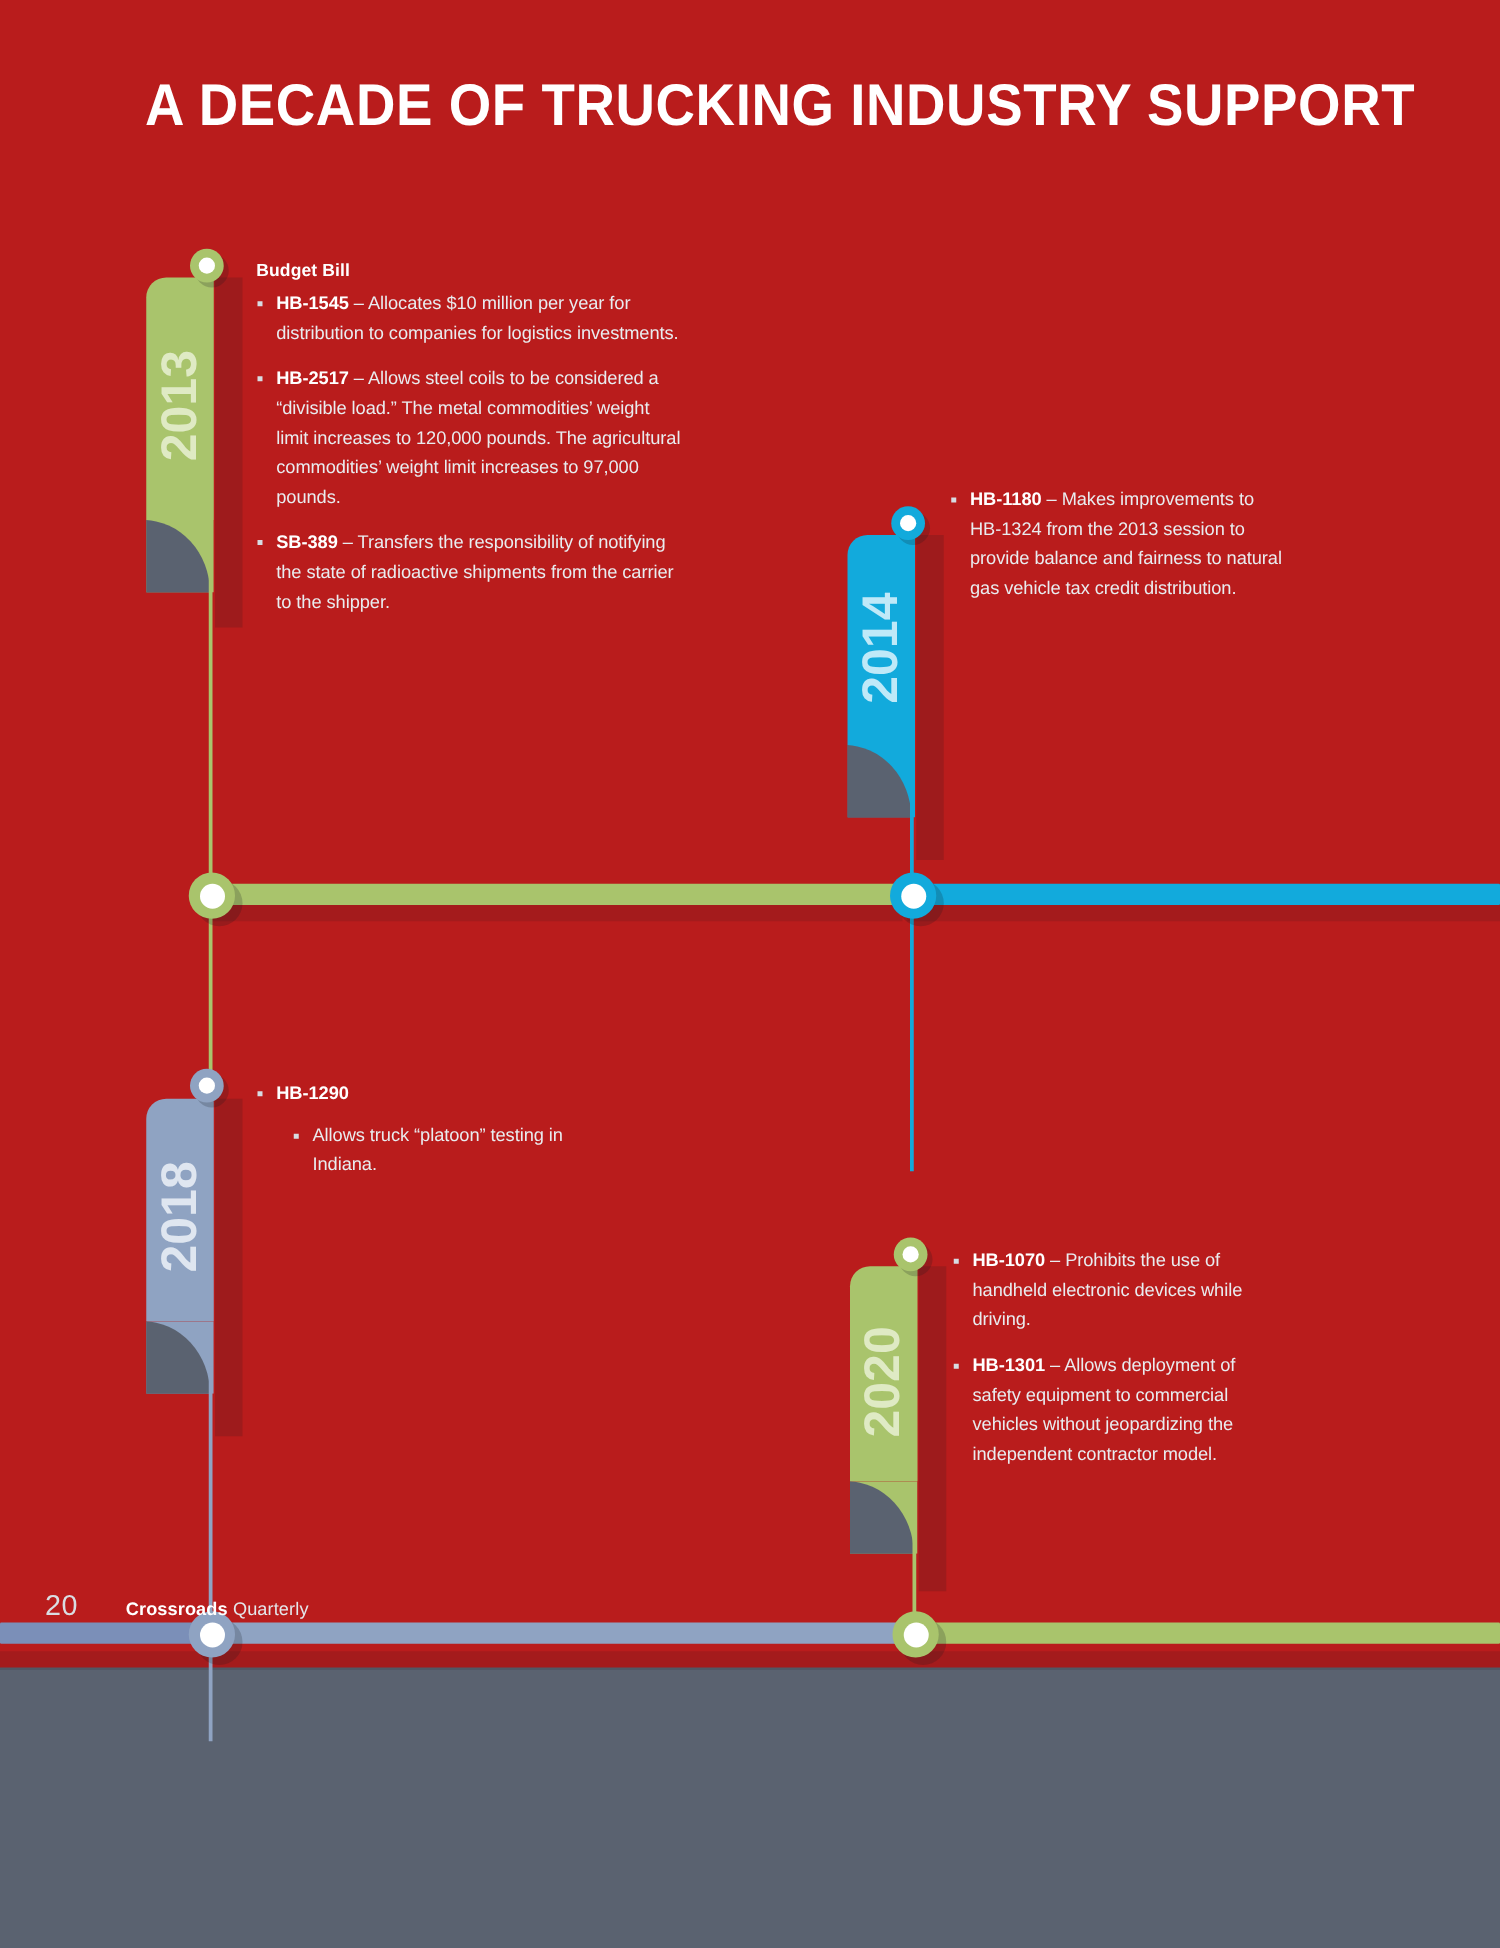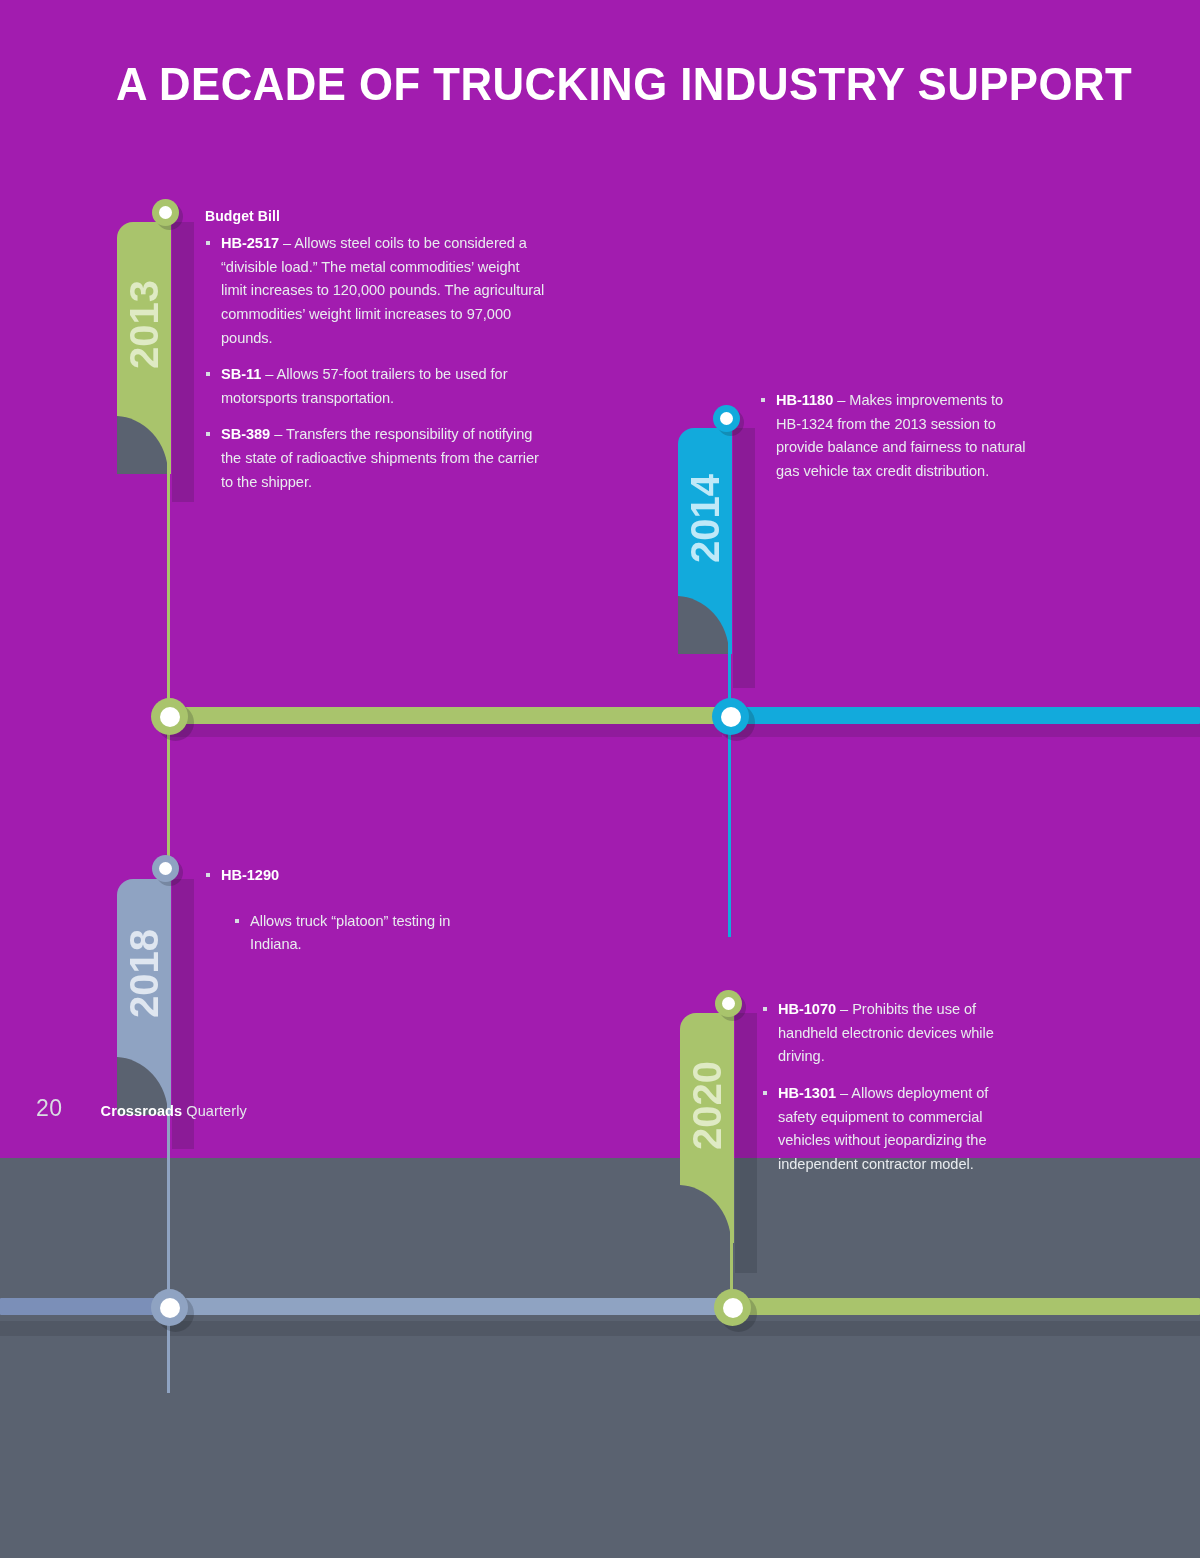--- a/index.html
+++ b/index.html
@@ -8,22 +8,22 @@
     width: 1200px;
     height: 1558px;
     background: #5a6270;
     font-family: "Liberation Sans", sans-serif;
     overflow: hidden;
   }
 
   #page {
     position: relative;
     width: 1200px;
-    height: 1158px;
-    background: #a21caf;
+    height: 1334px;
+    background: #b91c1c;
   }
 
   
   .page-title {
     position: absolute;
     left: 116px;
     top: 56px;
     font-family: "Liberation Sans Narrow", "Liberation Sans", sans-serif;
     font-size: 47px;
     font-weight: bold;
@@ -155,21 +155,21 @@
     width: 4px;
     height: 4px;
     background: #d7dce2;
   }
   .bullet-item .bill {
     font-weight: bold;
     color: #ffffff;
   }
   .sub-list {
     list-style: none;
-    margin-top: 22px;
+    margin-top: 10px;
     margin-left: 13px;
   }
   .sub-item {
     position: relative;
     padding-left: 16px;
     margin-bottom: 12px;
     font-size: 14.6px;
     line-height: 1.62;
     color: #e9ecef;
   }
@@ -241,25 +241,25 @@
   <div class="node-shadow" style="left:157px; top:704px; width:37px; height:37px;"></div>
   <div class="node" style="left:151px; top:698px; width:37px; height:37px; background:#a9c46c;">
     <div class="inner" style="width:20px; height:20px;"></div>
   </div>
 
   <div class="content" style="left:205px; top:208px; width:340px;">
     <div class="heading">Budget Bill</div>
     <ul class="bullet-list">
       <li class="bullet-item">
         <span class="dot"></span>
+        <span class="bill">HB-1545</span><span> – Allocates $10 million per year for distribution to companies for logistics investments.</span>
+      </li>
+      <li class="bullet-item">
+        <span class="dot"></span>
         <span class="bill">HB-2517</span><span> – Allows steel coils to be considered a “divisible load.” The metal commodities’ weight limit increases to 120,000 pounds. The agricultural commodities’ weight limit increases to 97,000 pounds.</span>
-      </li>
-      <li class="bullet-item">
-        <span class="dot"></span>
-        <span class="bill">SB-11</span><span> – Allows 57-foot trailers to be used for motorsports transportation.</span>
       </li>
       <li class="bullet-item">
         <span class="dot"></span>
         <span class="bill">SB-389</span><span> – Transfers the responsibility of notifying the state of radioactive shipments from the carrier to the shipper.</span>
       </li>
     </ul>
   </div>
 
   <div class="banner-shadow" style="left:733px; top:428px; width:22px; height:260px; background:rgba(20,24,30,0.16);"></div>
 

